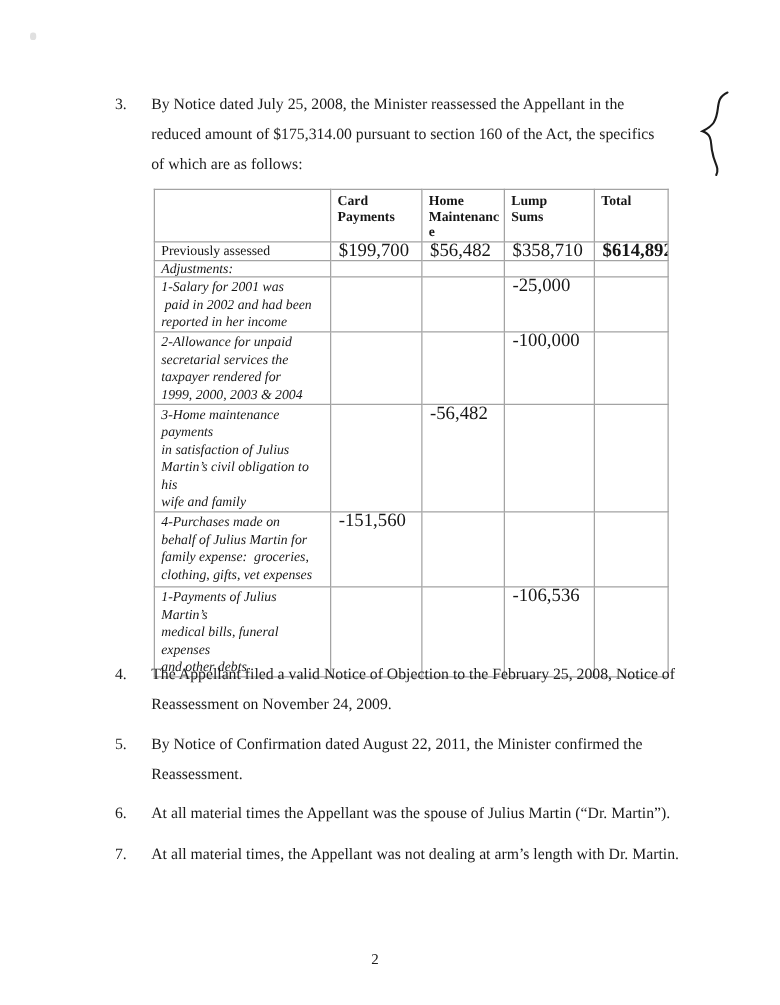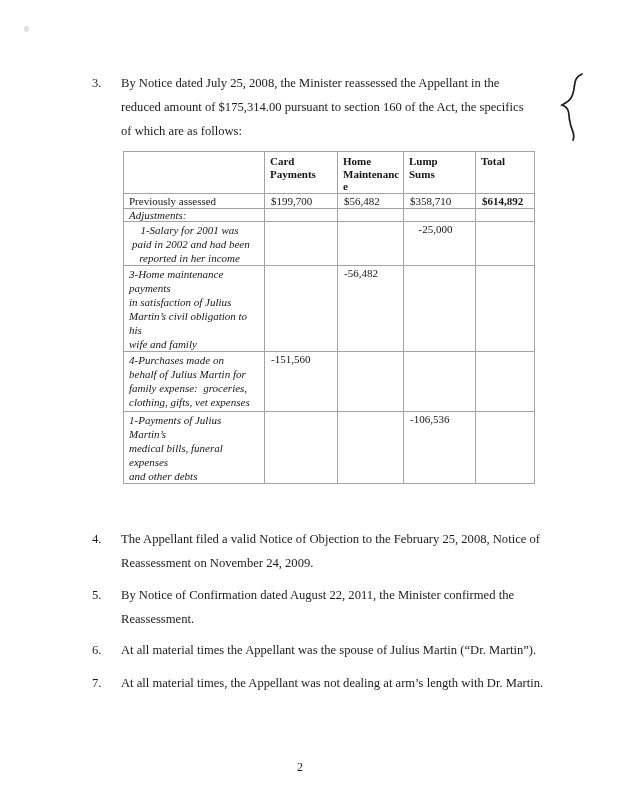--- a/index.html
+++ b/index.html
@@ -19,27 +19,27 @@
     border-collapse:collapse;table-layout:fixed;
     font-size:11px;color:#161616;
   }
   .assess-table td{
     border:1px solid #a3a3a3;vertical-align:top;
     padding:1px 14px 0 5px;white-space:pre-wrap;overflow:hidden;
   }
   .hdr{font-weight:bold;font-size:11px;line-height:12.5px;padding-top:3px !important;}
   .desc{font-style:italic;line-height:14px;}
   .desc-plain{font-style:normal;line-height:13px;}
-  .amt{font-size:11px;line-height:13px;padding-left:6px !important;}
+  .amt{font-size:15px;line-height:13px;padding-left:6px !important;}
   .bold{font-weight:bold;}
   .tr-header{height:36px;}
   .tr-prev{height:14px;}
   .tr-adj{height:13px;}
   .tr-adj td{line-height:12px;padding-top:0 !important;}
-  .tr-r1{height:43px;text-align:center;}
+  .tr-r1{height:43px;}
   .tr-r2{height:57px;}
   .tr-r3{height:60px;}
   .tr-r4{height:60px;margin-left:44px;}
   .tr-r5{height:52px;}
   .tr-rev{height:18px;}
   .tr-rev td{padding-top:2px !important;}
   
   .page-num{position:absolute;left:297px;top:760px;font-size:12px;}
   
   .brace{position:absolute;left:556px;top:71px;}
@@ -101,20 +101,30 @@
       </tr>
       <tr class="tr-r1">
         <td class="desc">1-Salary for 2001 was
  paid in 2002 and had been
 reported in her income</td>
         <td class="amt"></td>
         <td class="amt"></td>
         <td class="amt">-25,000</td>
         <td class="amt"></td>
       </tr>
+      <tr class="tr-r2">
+        <td class="desc">2-Allowance for unpaid
+secretarial services the
+taxpayer rendered for
+1999, 2000, 2003 &amp; 2004</td>
+        <td class="amt"></td>
+        <td class="amt"></td>
+        <td class="amt">-100,000</td>
+        <td class="amt"></td>
+      </tr>
       <tr class="tr-r3">
         <td class="desc">3-Home maintenance payments
 in satisfaction of Julius
 Martin’s civil obligation to his
 wife and family</td>
         <td class="amt"></td>
         <td class="amt">-56,482</td>
         <td class="amt"></td>
         <td class="amt"></td>
       </tr>

